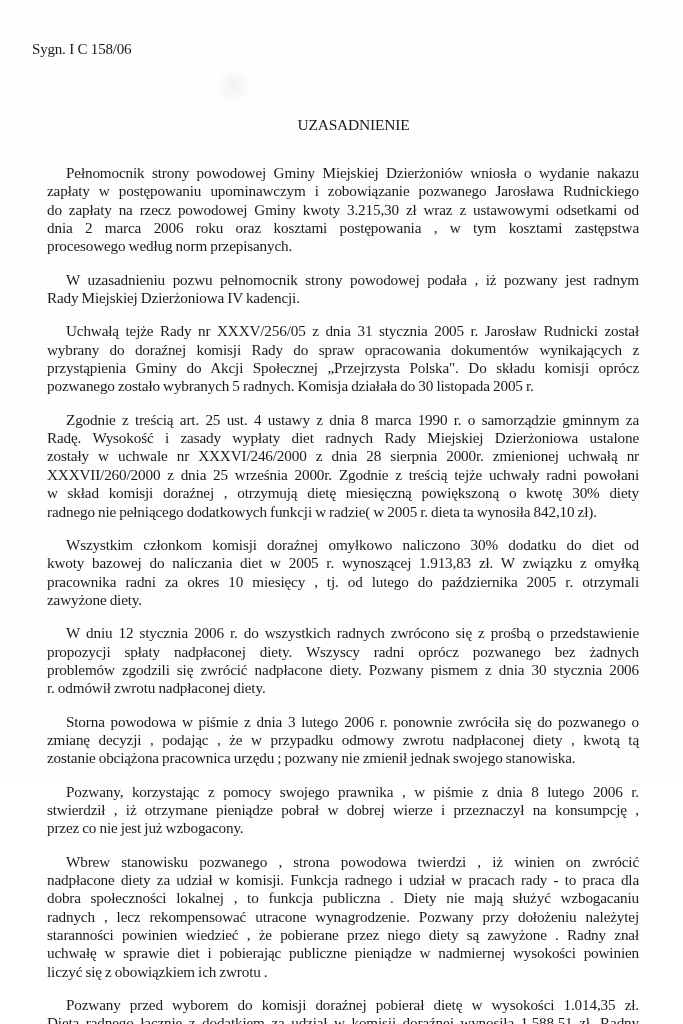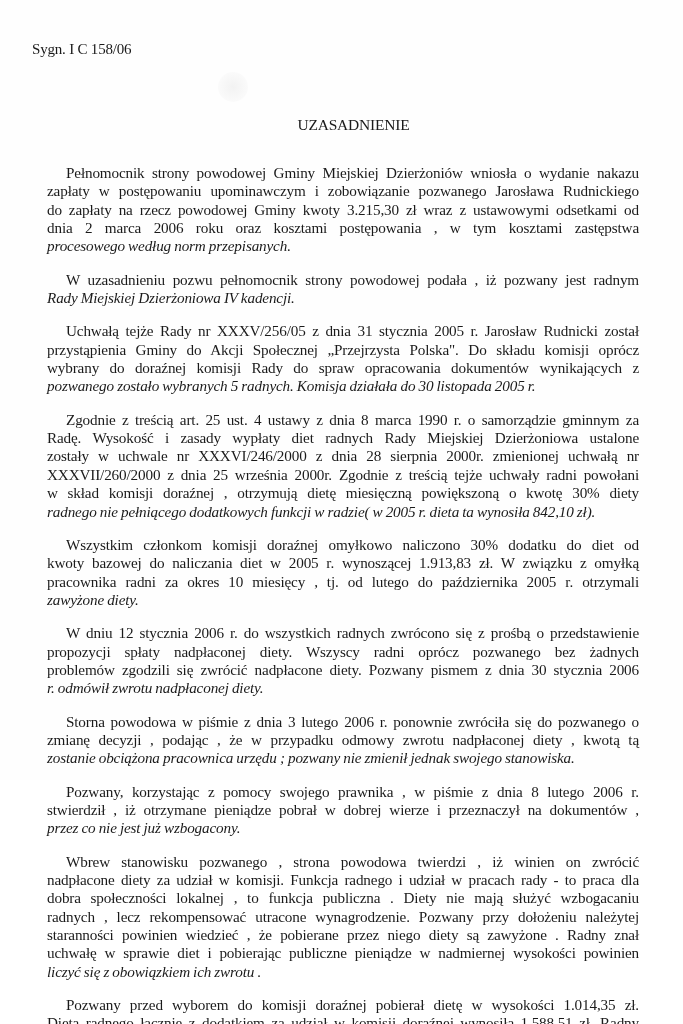--- a/index.html
+++ b/index.html
@@ -4,21 +4,21 @@
 <style>
   html, body { margin: 0; padding: 0; background: #ffffff; }
   body { width: 683px; height: 1024px; overflow: hidden; position: relative;
          font-family: "Liberation Serif", "DejaVu Serif", serif; color: #1a1a1a; }
   #page { position: absolute; left: 0; top: 0; width: 683px; height: 780px; background: #fefefe; }
   .sygn { position: absolute; left: 32px; top: 41px; font-size: 15px; letter-spacing: -0.2px; }
   .title { position: absolute; left: 0; width: 683px; top: 116px; text-align: center; font-size: 15.5px; letter-spacing: -0.2px; padding-left: 12px; }
   .body { position: absolute; left: 32px; top: 149px; width: 622px; font-size: 15.2px; line-height: 18.35px; }
   .para { margin: 15px; text-align: justify; text-indent: 19px; letter-spacing: -0.15px; word-spacing: -0.5px; }
   .para .ln { display: block; text-align: justify; text-align-last: justify; white-space: nowrap; }
-  .para .ln.last { text-align-last: left; font-style: italic; }
+  .para .ln.last { text-align-last: left; }
   .para .ln.first { padding-left: 19px; }
   .para { text-indent: 0; }
   .stamp { position: absolute; left: 218px; top: 72px; width: 30px; height: 30px; border-radius: 50%;
            background: radial-gradient(circle, rgba(220,220,220,0.35), rgba(255,255,255,0)); }
 </style>
 </head>
 <body>
 
 <div id="page">
   <div class="stamp"></div>
@@ -31,22 +31,22 @@
         <span class="ln">do zapłaty na rzecz powodowej Gminy kwoty 3.215,30 zł wraz z ustawowymi odsetkami od</span>
         <span class="ln">dnia 2 marca 2006 roku oraz kosztami postępowania , w tym kosztami zastępstwa</span>
         <span class="ln last">procesowego według norm przepisanych.</span>
       </p>
       <p class="para">
         <span class="ln first">W uzasadnieniu pozwu pełnomocnik strony powodowej podała , iż pozwany jest radnym</span>
         <span class="ln last">Rady Miejskiej Dzierżoniowa IV kadencji.</span>
       </p>
       <p class="para">
         <span class="ln first">Uchwałą tejże Rady nr XXXV/256/05 z dnia 31 stycznia 2005 r. Jarosław Rudnicki został</span>
+        <span class="ln">wybrany do doraźnej komisji Rady do spraw opracowania dokumentów wynikających z</span>
         <span class="ln">przystąpienia Gminy do Akcji Społecznej „Przejrzysta Polska". Do składu komisji oprócz</span>
-        <span class="ln">wybrany do doraźnej komisji Rady do spraw opracowania dokumentów wynikających z</span>
         <span class="ln last">pozwanego zostało wybranych 5 radnych. Komisja działała do 30 listopada 2005 r.</span>
       </p>
       <p class="para">
         <span class="ln first">Zgodnie z treścią art. 25 ust. 4 ustawy z dnia 8 marca 1990 r. o samorządzie gminnym za</span>
         <span class="ln">Radę. Wysokość i zasady wypłaty diet radnych Rady Miejskiej Dzierżoniowa ustalone</span>
         <span class="ln">zostały w uchwale nr XXXVI/246/2000 z dnia 28 sierpnia 2000r. zmienionej uchwałą nr</span>
         <span class="ln">XXXVII/260/2000 z dnia 25 września 2000r. Zgodnie z treścią tejże uchwały radni powołani</span>
         <span class="ln">w skład komisji doraźnej , otrzymują dietę miesięczną powiększoną o kwotę 30% diety</span>
         <span class="ln last">radnego nie pełniącego dodatkowych funkcji w radzie( w 2005 r. dieta ta wynosiła 842,10 zł).</span>
       </p>
@@ -62,21 +62,21 @@
         <span class="ln">problemów zgodzili się zwrócić nadpłacone diety. Pozwany pismem z dnia 30 stycznia 2006</span>
         <span class="ln last">r. odmówił zwrotu nadpłaconej diety.</span>
       </p>
       <p class="para">
         <span class="ln first">Storna powodowa w piśmie z dnia 3 lutego 2006 r. ponownie zwróciła się do pozwanego o</span>
         <span class="ln">zmianę decyzji , podając , że w przypadku odmowy zwrotu nadpłaconej diety , kwotą tą</span>
         <span class="ln last">zostanie obciążona pracownica urzędu ; pozwany nie zmienił jednak swojego stanowiska.</span>
       </p>
       <p class="para">
         <span class="ln first">Pozwany, korzystając z pomocy swojego prawnika , w piśmie z dnia 8 lutego 2006 r.</span>
-        <span class="ln">stwierdził , iż otrzymane pieniądze pobrał w dobrej wierze i przeznaczył na dokumentów ,</span>
+        <span class="ln">stwierdził , iż otrzymane pieniądze pobrał w dobrej wierze i przeznaczył na konsumpcję ,</span>
         <span class="ln last">przez co nie jest już wzbogacony.</span>
       </p>
       <p class="para">
         <span class="ln first">Wbrew stanowisku pozwanego , strona powodowa twierdzi , iż winien on zwrócić</span>
         <span class="ln">nadpłacone diety za udział w komisji. Funkcja radnego i udział w pracach rady - to praca dla</span>
         <span class="ln">dobra społeczności lokalnej , to funkcja publiczna . Diety nie mają służyć wzbogacaniu</span>
         <span class="ln">radnych , lecz rekompensować utracone wynagrodzenie. Pozwany przy dołożeniu należytej</span>
         <span class="ln">staranności powinien wiedzieć , że pobierane przez niego diety są zawyżone . Radny znał</span>
         <span class="ln">uchwałę w sprawie diet i pobierając publiczne pieniądze w nadmiernej wysokości powinien</span>
         <span class="ln last">liczyć się z obowiązkiem ich zwrotu .</span>

